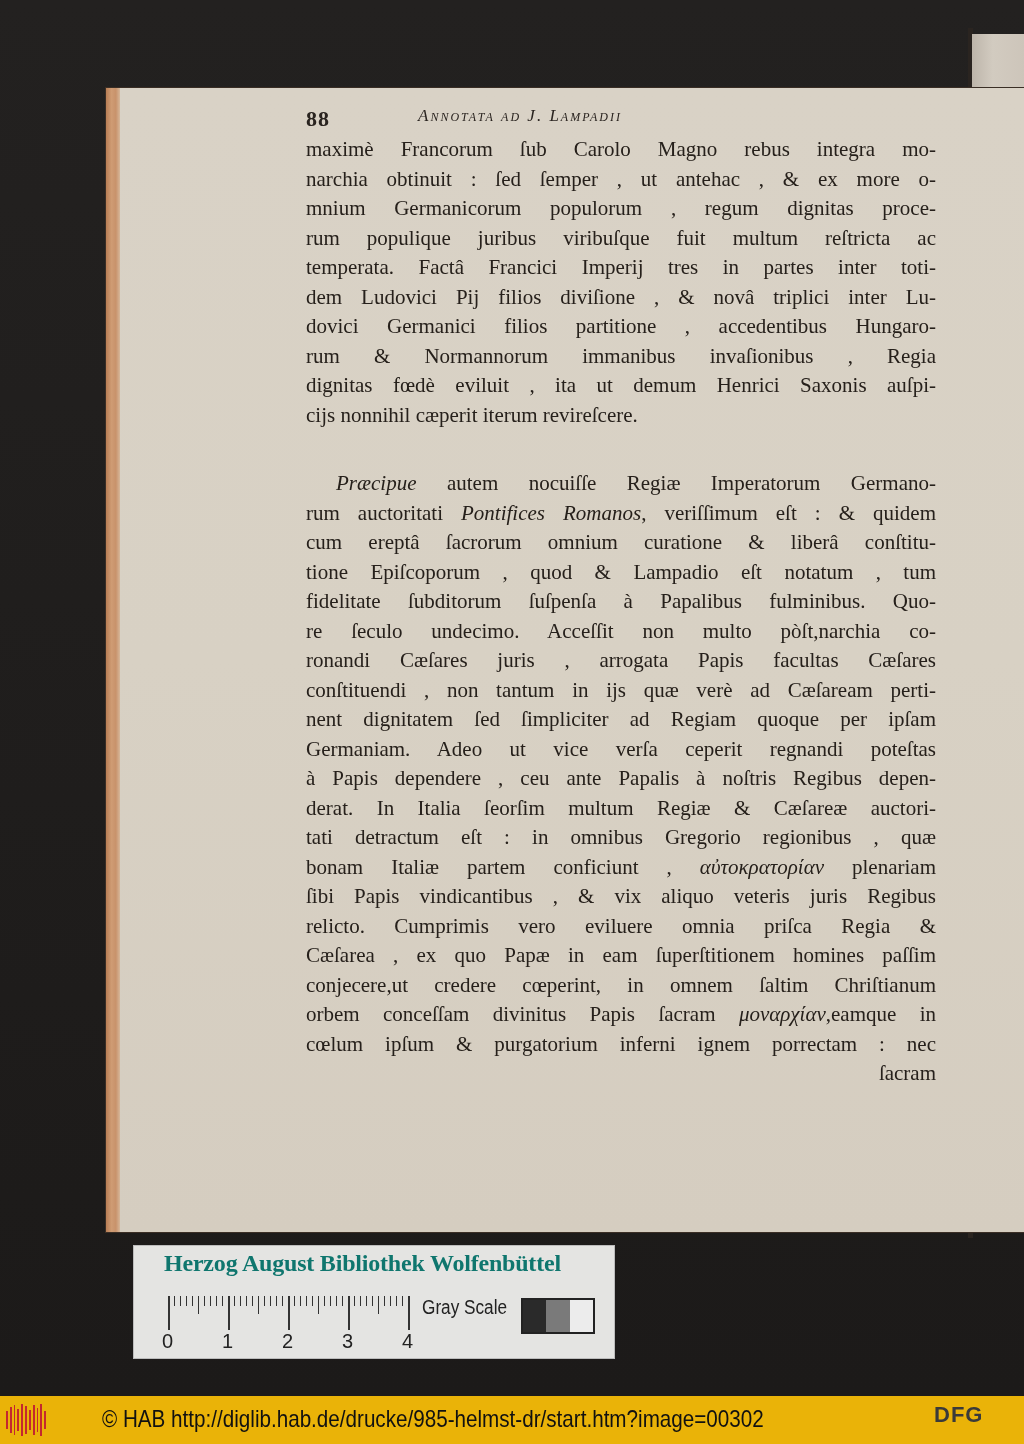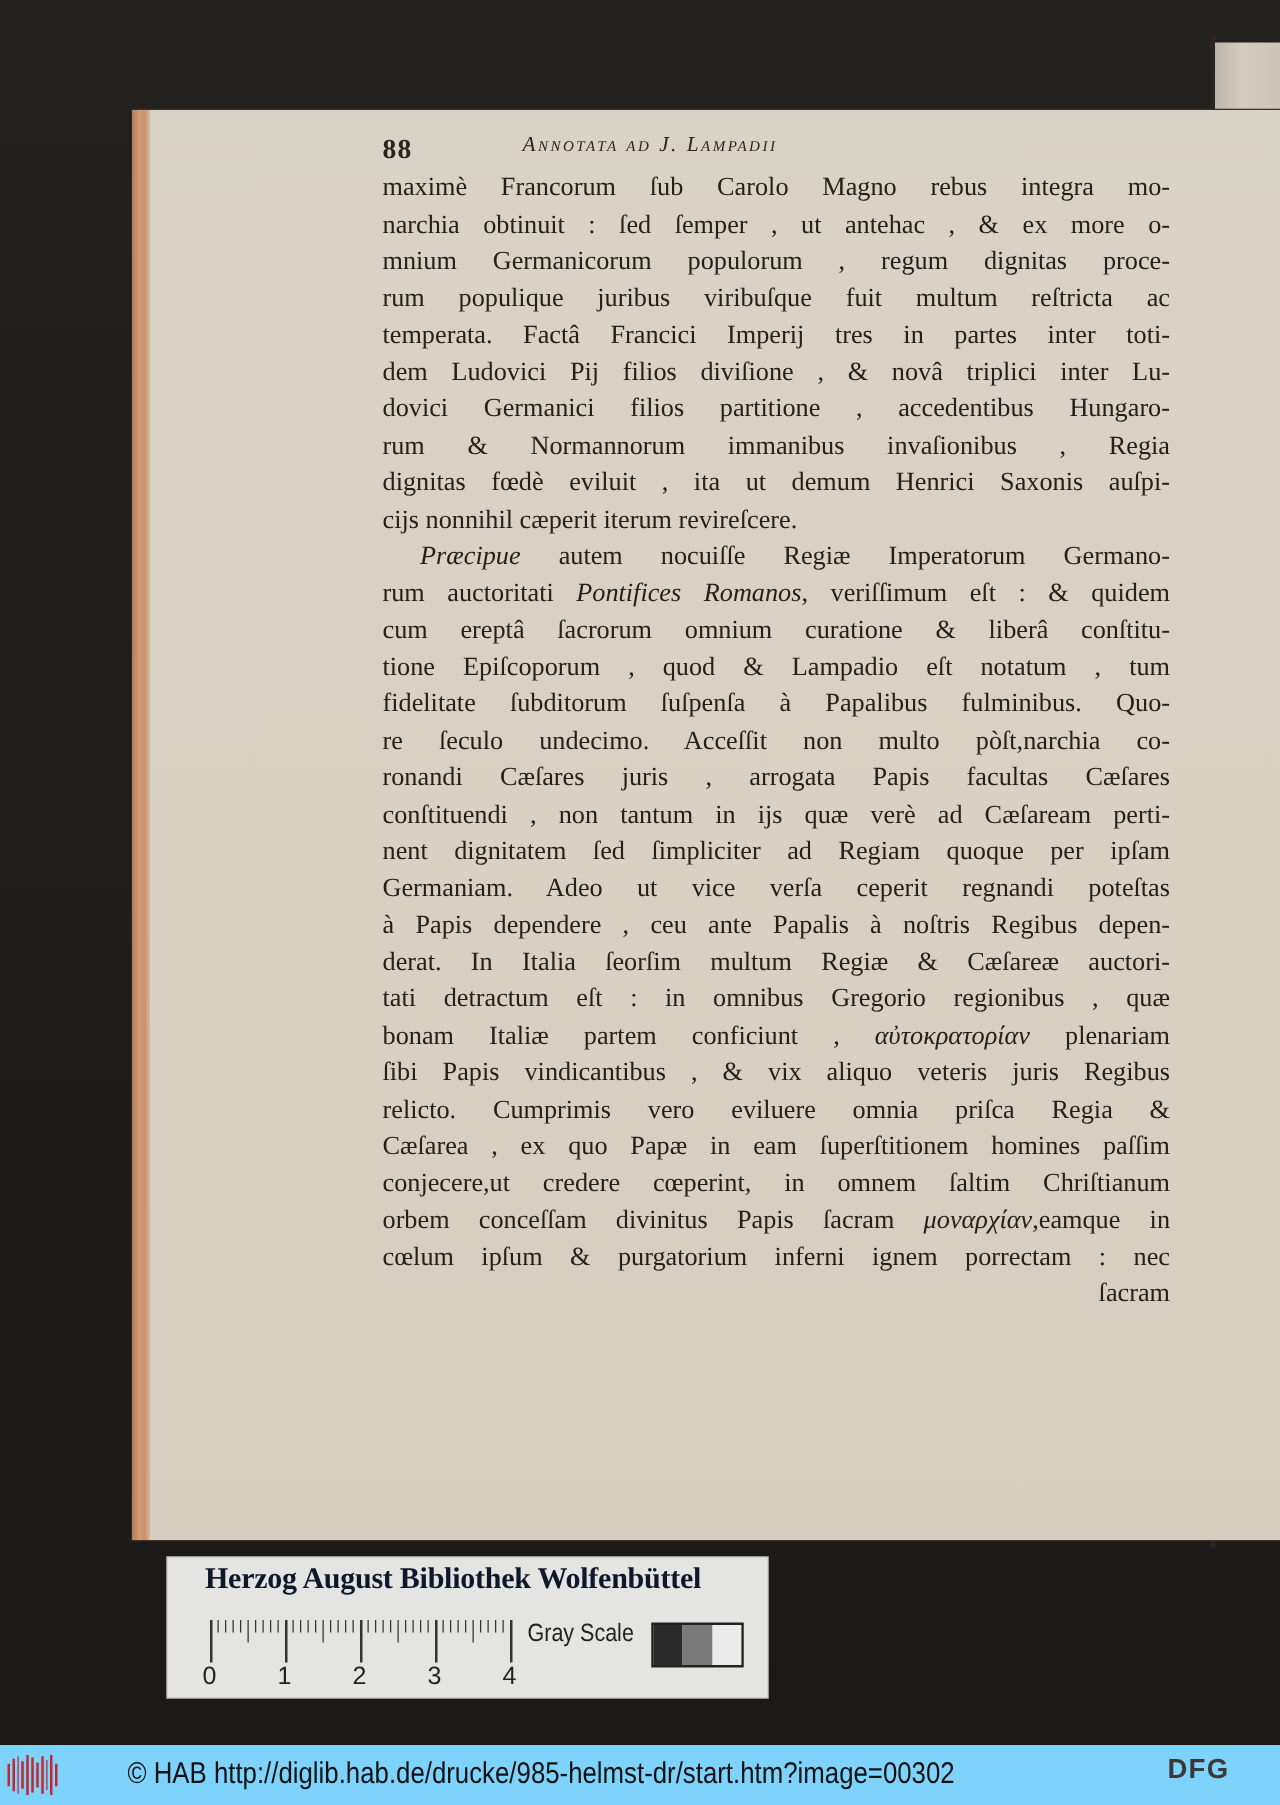--- a/index.html
+++ b/index.html
@@ -70,38 +70,38 @@
       font-size: 21px;
       line-height: 29.5px;
     }
     .line {
       display: block;
       white-space: nowrap;
       text-align: justify;
       text-align-last: justify;
       height: 29.5px;
     }
-    .line.indent { padding-left: 30px; }
+    .line.indent { padding-left: 30px; margin-top: 39px; }
     .line.last { text-align-last: left; }
     .line.right { text-align: left; text-align-last: right; }
     .it { font-style: italic; }
 
     
     .scale-card {
       position: absolute; left: 134px; top: 1246px;
       width: 480px; height: 112px;
       background: #e4e4e2;
       box-shadow: 0 0 0 1px #bcbcbc;
     }
     .card-title {
       position: absolute; left: 30px; top: 4px;
       font-family: "Liberation Serif", serif;
       font-weight: bold;
       font-size: 24px;
-      color: #0f172a;
+      color: #0f766e;
       letter-spacing: -0.2px;
     }
     .ruler {
       position: absolute; left: 34px; top: 50px;
       width: 240px; height: 36px;
     }
     .tick {
       position: absolute; top: 0; width: 1px; background: #333;
     }
     .ruler-labels {
@@ -125,21 +125,21 @@
       display: flex;
       border: 2px solid #222;
       box-sizing: border-box;
     }
     .swatch { flex: 1; }
 
     
     .footer {
       position: absolute; left: 0; top: 1396px;
       width: 1024px; height: 48px;
-      background: #7dd3fc;
+      background: #eab308;
     }
     .hab-logo {
       position: absolute; left: 6px; top: 8px;
       width: 40px; height: 32px;
       display: flex; gap: 2px; align-items: center;
     }
     .hab-logo span {
       display: block; width: 2px; background: #c4282e;
     }
     .footer-text {

